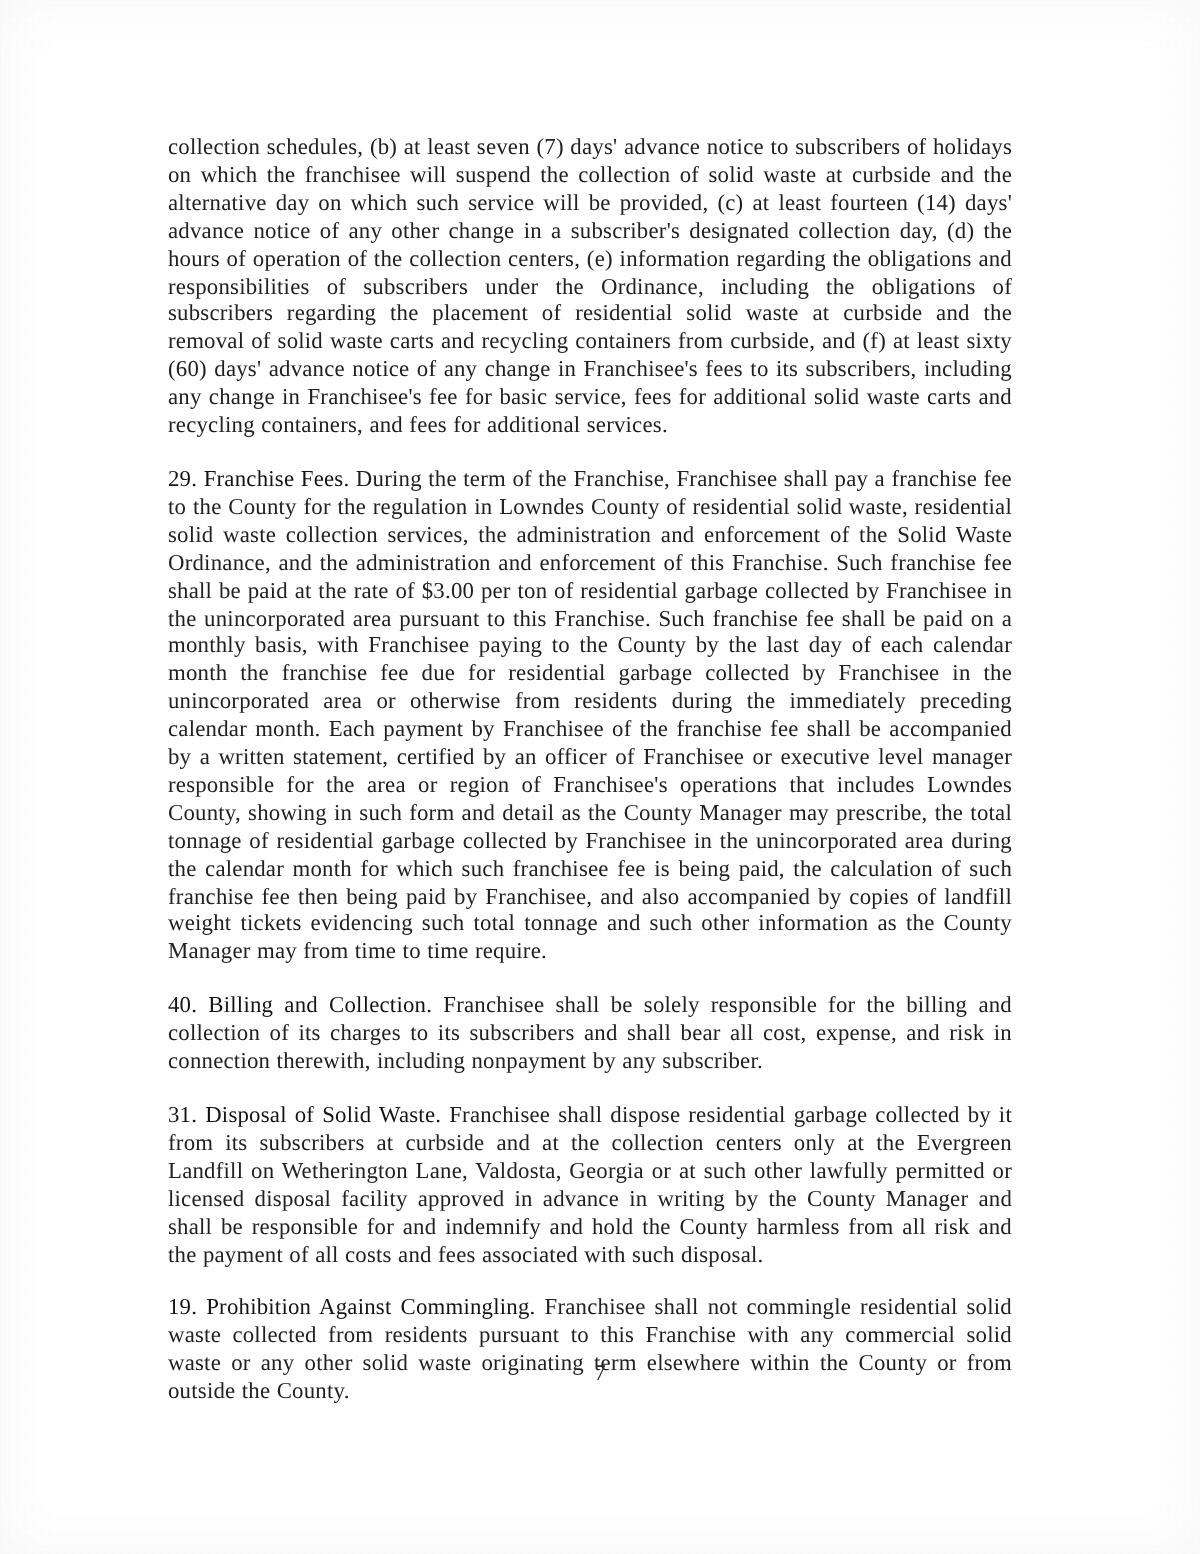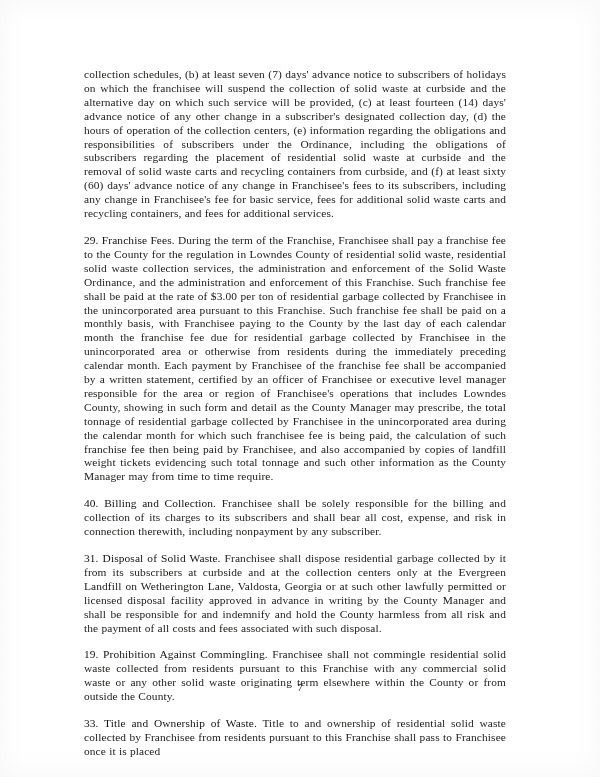--- a/index.html
+++ b/index.html
@@ -96,23 +96,20 @@
     </p>
 
     <p class="para">
       <span class="sec-head">31. Disposal of Solid Waste.</span><span> Franchisee shall dispose residential garbage collected by it from its subscribers at curbside and at the collection centers only at the Evergreen Landfill on Wetherington Lane, Valdosta, Georgia or at such other lawfully permitted or licensed disposal facility approved in advance in writing by the County Manager and shall be responsible for and indemnify and hold the County harmless from all risk and the payment of all costs and fees associated with such disposal.</span>
     </p>
 
     <p class="para">
       <span class="sec-head">19. Prohibition Against Commingling.</span><span> Franchisee shall not commingle residential solid waste collected from residents pursuant to this Franchise with any commercial solid waste or any other solid waste originating term elsewhere within the County or from outside the County.</span>
     </p>
 
-    <p class="para">
-      <span class="sec-head">33. Title and Ownership of Waste.</span><span> Title to and ownership of residential solid waste collected by Franchisee from residents pursuant to this Franchise shall pass to Franchisee once it is placed</span>
-    </p>
 
   </div>
 
   <div class="page-number">7</div>
 
   <div class="scan-grain"></div>
   <div class="edge-shade"></div>
 
 </div>
 

